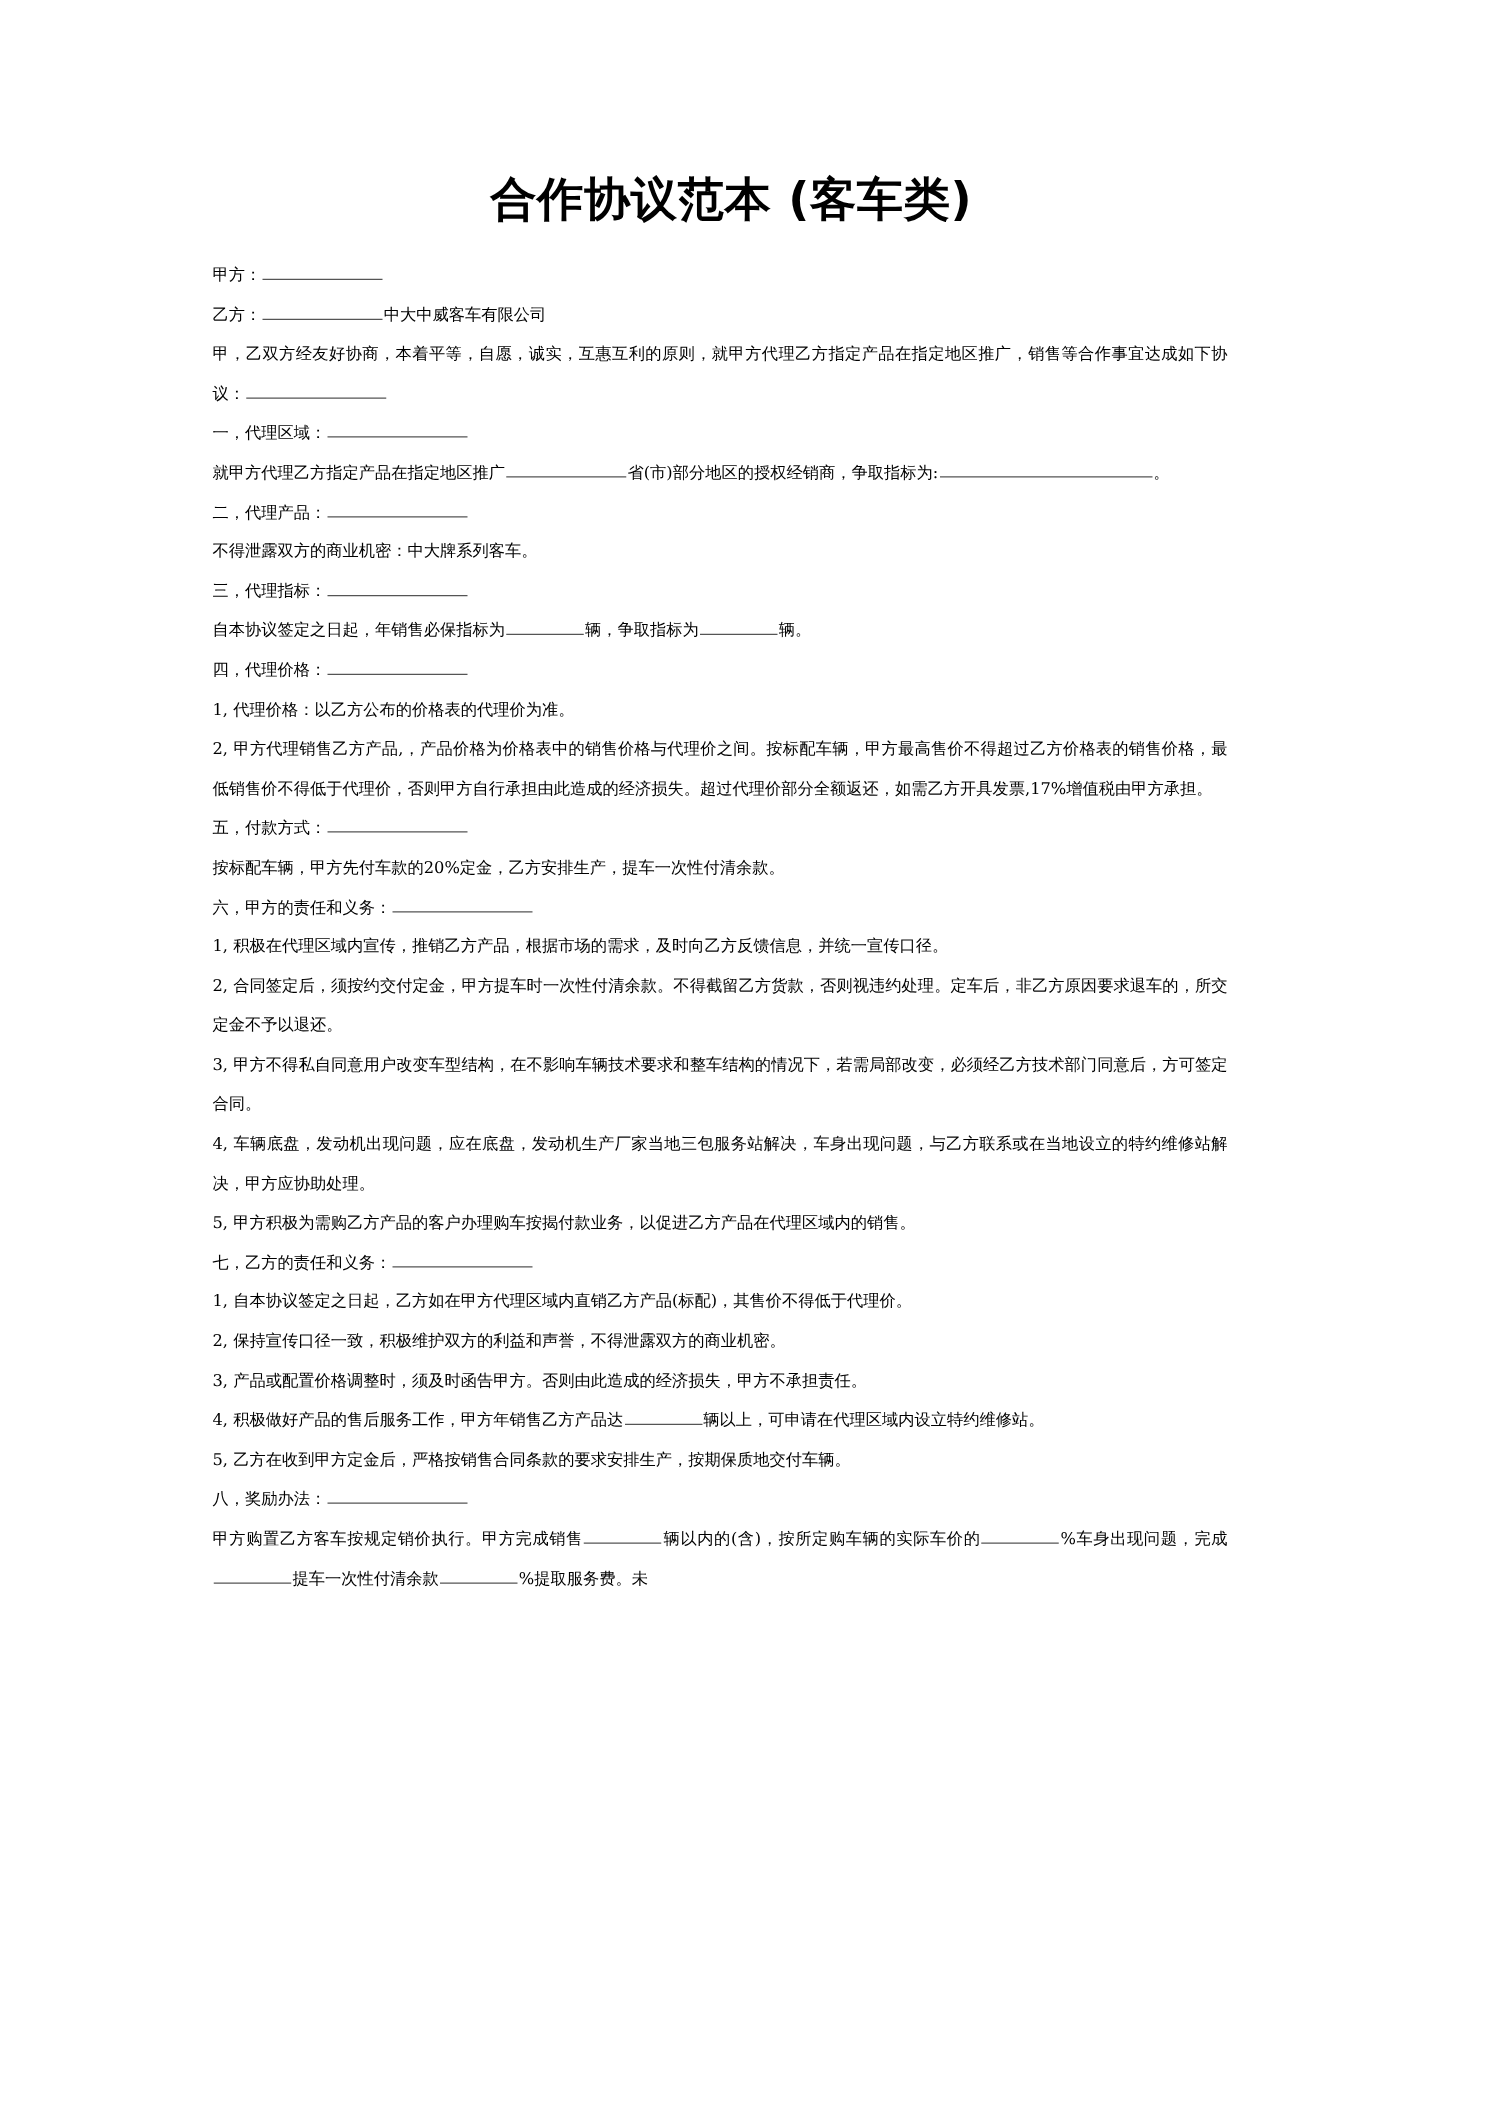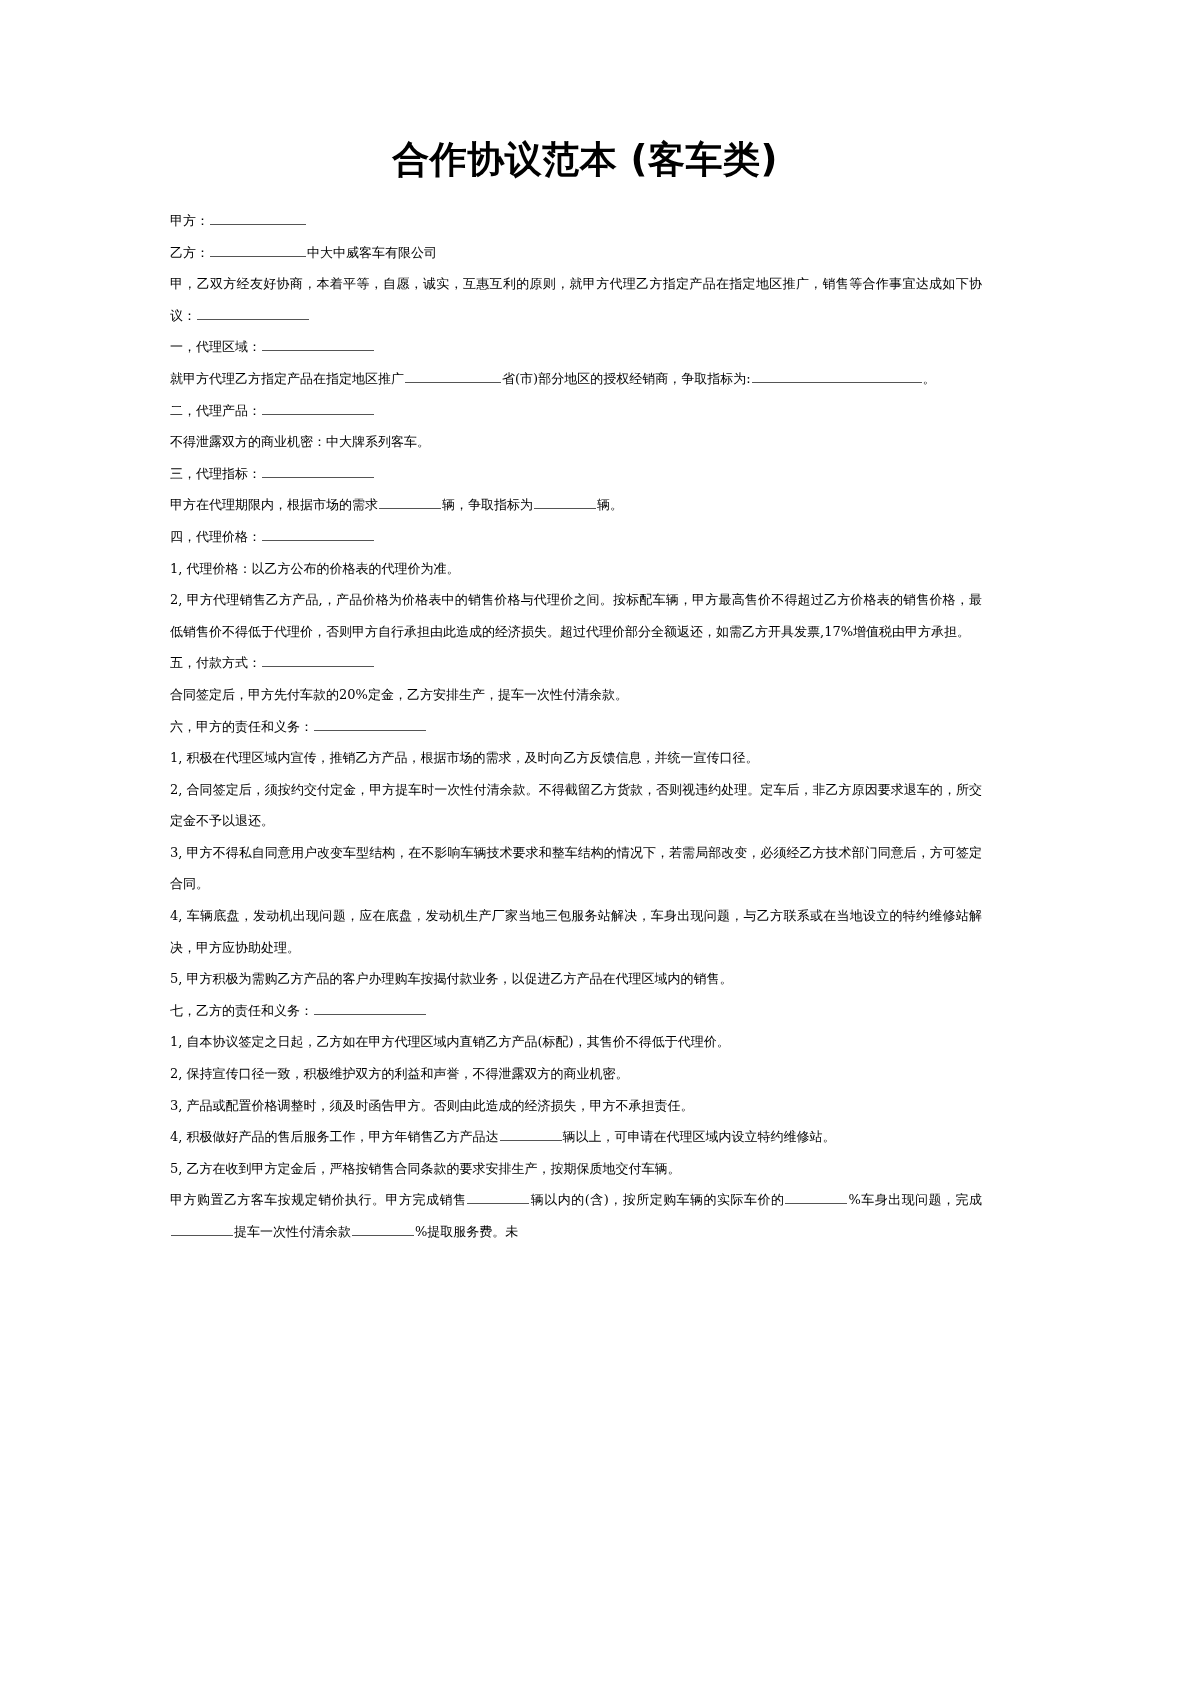--- a/index.html
+++ b/index.html
@@ -101,41 +101,41 @@
 
     <p class="para">
       <span>不得泄露双方的商业机密：中大牌系列客车。</span>
     </p>
 
     <p class="para heading-line">
       <span>三，代理指标：</span><span class="blank b-lg"></span>
     </p>
 
     <p class="para">
-      <span>甲方在代理期限内，根据市场的需求</span><span class="blank b-sm"></span><span>辆，争取指标为</span><span class="blank b-sm"></span><span>辆。</span>
+      <span>自本协议签定之日起，年销售必保指标为</span><span class="blank b-sm"></span><span>辆，争取指标为</span><span class="blank b-sm"></span><span>辆。</span>
     </p>
 
     <p class="para heading-line">
       <span>四，代理价格：</span><span class="blank b-lg"></span>
     </p>
 
     <p class="para">
       <span>1, 代理价格：以乙方公布的价格表的代理价为准。</span>
     </p>
 
     <p class="para">
       <span>2, 甲方代理销售乙方产品,，产品价格为价格表中的销售价格与代理价之间。按标配车辆，甲方最高售价不得超过乙方价格表的销售价格，最低销售价不得低于代理价，否则甲方自行承担由此造成的经济损失。超过代理价部分全额返还，如需乙方开具发票,17%增值税由甲方承担。</span>
     </p>
 
     <p class="para heading-line">
       <span>五，付款方式：</span><span class="blank b-lg"></span>
     </p>
 
     <p class="para">
-      <span>合同签定后，甲方先付车款的20%定金，乙方安排生产，提车一次性付清余款。</span>
+      <span>按标配车辆，甲方先付车款的20%定金，乙方安排生产，提车一次性付清余款。</span>
     </p>
 
     <p class="para heading-line">
       <span>六，甲方的责任和义务：</span><span class="blank b-lg"></span>
     </p>
 
     <p class="para">
       <span>1, 积极在代理区域内宣传，推销乙方产品，根据市场的需求，及时向乙方反馈信息，并统一宣传口径。</span>
     </p>
 
@@ -172,19 +172,22 @@
     </p>
 
     <p class="para">
       <span>4, 积极做好产品的售后服务工作，甲方年销售乙方产品达</span><span class="blank b-sm"></span><span>辆以上，可申请在代理区域内设立特约维修站。</span>
     </p>
 
     <p class="para">
       <span>5, 乙方在收到甲方定金后，严格按销售合同条款的要求安排生产，按期保质地交付车辆。</span>
     </p>
 
+    <p class="para heading-line">
+      <span>八，奖励办法：</span><span class="blank b-lg"></span>
+    </p>
 
     <p class="para">
       <span>甲方购置乙方客车按规定销价执行。甲方完成销售</span><span class="blank b-sm"></span><span>辆以内的(含)，按所定购车辆的实际车价的</span><span class="blank b-sm"></span><span>%车身出现问题，完成</span><span class="blank b-sm"></span><span>提车一次性付清余款</span><span class="blank b-sm"></span><span>%提取服务费。未</span>
     </p>
 
   </div>
 </div>
 
 </body></html>

